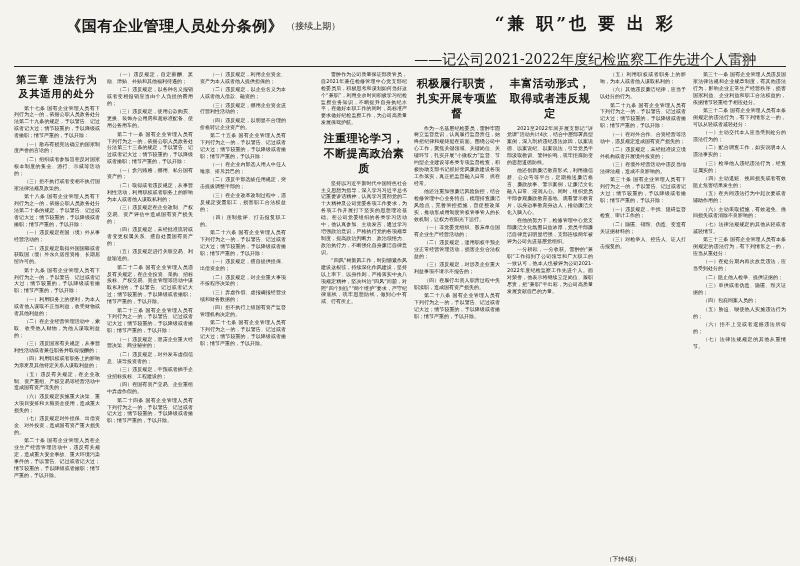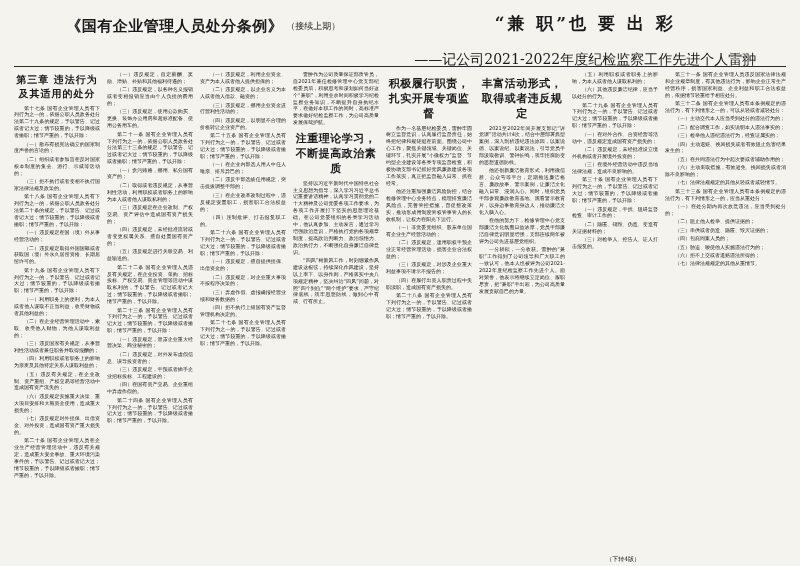--- a/index.html
+++ b/index.html
@@ -73,21 +73,21 @@
     flex:1 1 0;
     font-size:5.0px;
     line-height:1.38;
     text-align:justify;
     overflow:hidden;
     position:relative;
   }
   .col.c1{flex:0 0 86px;}
   .col.c2{flex:0 0 86px;}
   .col.c3{flex:0 0 86px;}
-  .col.c4{flex:0 0 86px;}
+  .col.c4{flex:0 0 86px;margin-left:28px;}
   .col.c5{flex:0 0 86px;}
   .col.c6{flex:0 0 86px;}
   .col.c7{flex:0 0 86px;}
   .col.c8{flex:1 1 auto;}
   .sec-head{
     text-align:center;
     font-family:"DejaVu Serif","Liberation Serif",serif;
     font-weight:bold;
     font-size:10px;
     margin:2px 0 4px 0;

